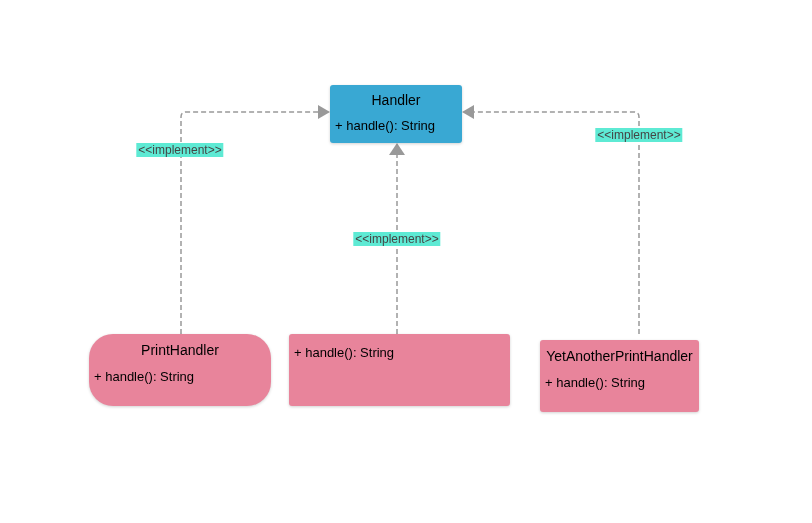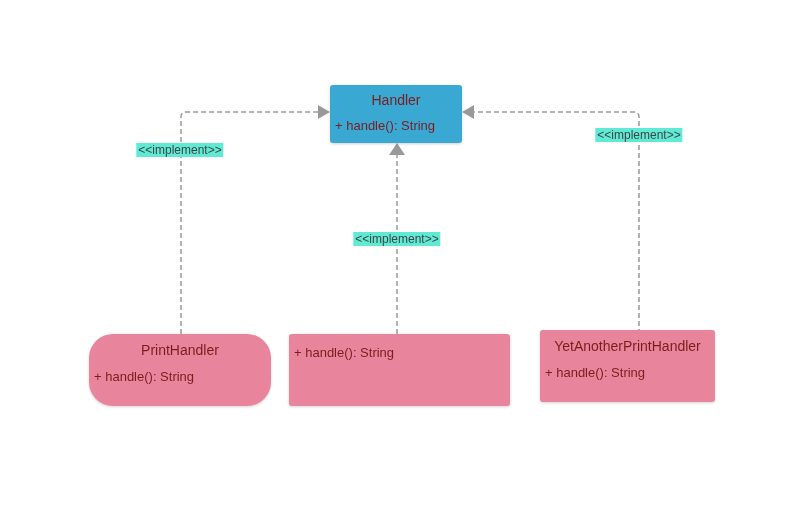--- a/index.html
+++ b/index.html
@@ -18,21 +18,21 @@
   .connector-layer {
     position: absolute;
     left: 0;
     top: 0;
     width: 812px;
     height: 523px;
   }
   .class-box {
     position: absolute;
     border-radius: 3px;
-    color: #7f1d1d;
+    color: #000000;
     box-shadow: 0 1px 3px rgba(0,0,0,0.18);
     box-sizing: border-box;
   }
   .class-box.interface {
     background: #39a8d3;
   }
   .class-box.impl {
     background: #e8849b;
   }
   .class-title {
@@ -47,21 +47,21 @@
     line-height: 16px;
     padding-left: 5px;
     padding-top: 11px;
     white-space: nowrap;
   }
   #box-handler   { left: 330px; top: 85px;  width: 132px; height: 58px; }
   #box-handler .class-title  { padding-top: 7px; }
   #box-handler .class-method { padding-top: 10px; }
   #box-print    { left: 89px;  top: 334px; width: 182px; height: 72px; border-radius: 24px; }
   #box-another  { left: 289px; top: 334px; width: 221px; height: 72px; }
-  #box-yet      { left: 540px; top: 330px; width: 175px; height: 72px; }
+  #box-yet      { left: 540px; top: 340px; width: 159px; height: 72px; }
   .rel-label {
     position: absolute;
     transform: translate(-50%, -50%);
     font-size: 12px;
     line-height: 14px;
     color: #454545;
     background: #5eead4;
     padding: 0 2px;
     white-space: nowrap;
   }

